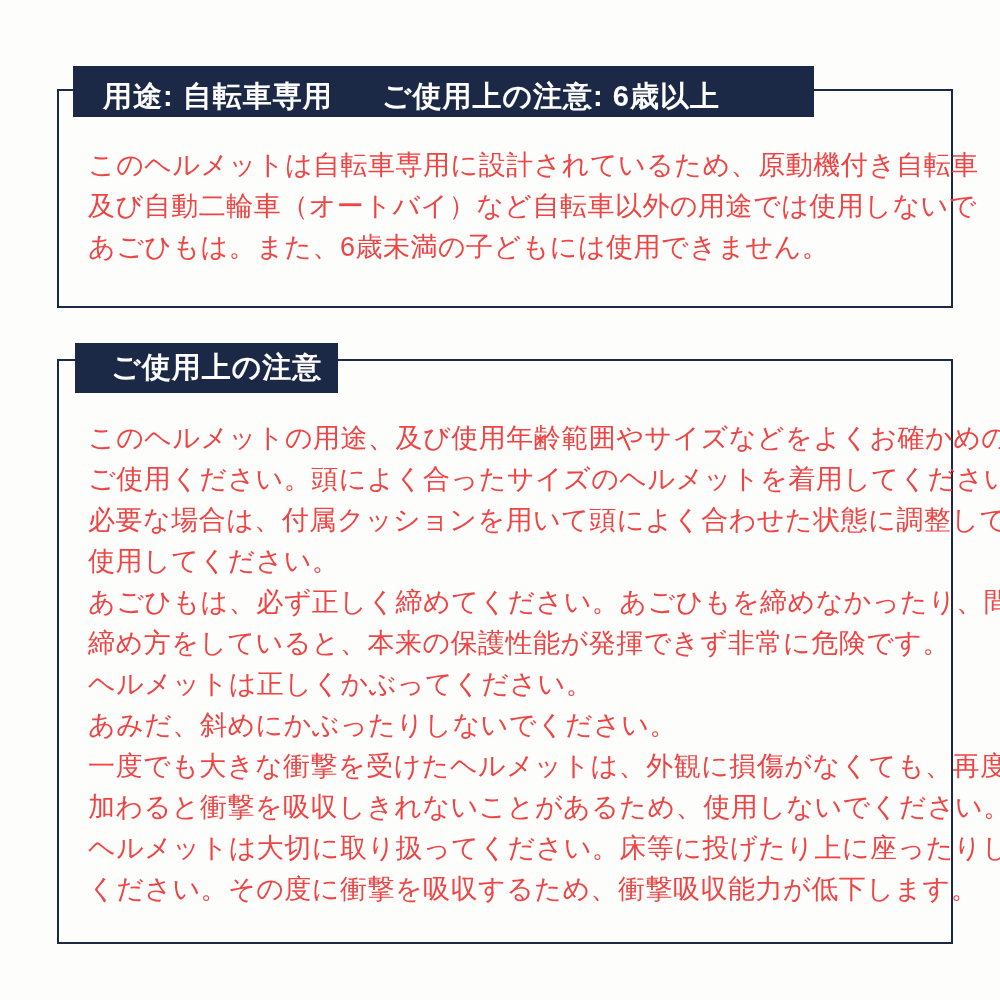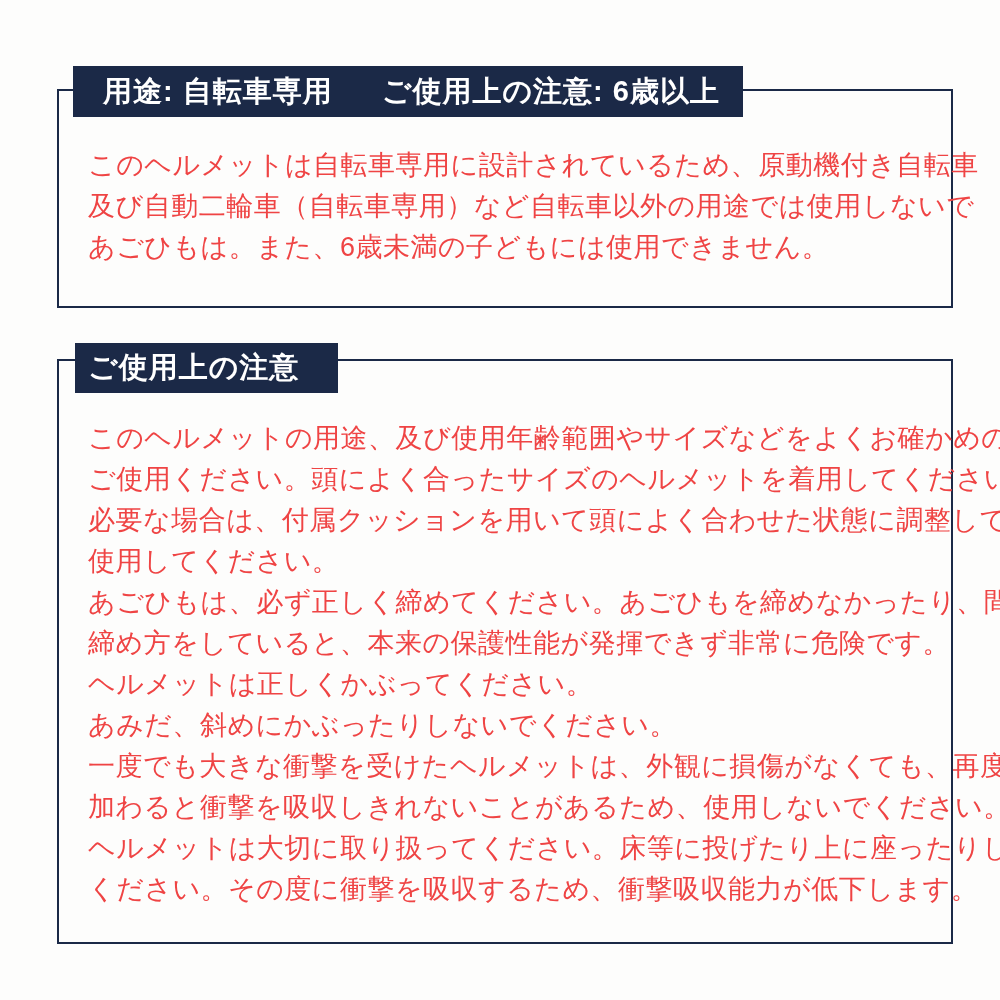--- a/index.html
+++ b/index.html
@@ -28,28 +28,29 @@
     color: #ffffff;
     font-weight: bold;
     font-size: 29px;
     display: flex;
     align-items: center;
     z-index: 2;
     letter-spacing: 1px;
   }
   #usage-header {
     left: 73px; top: 66px;
-    width: 670px; height: 51px;
+    width: 741px; height: 51px;
     padding-left: 30px;
     gap: 49px;
+    align-items: flex-end;
   }
   #caution-header {
     left: 75px; top: 343px;
     width: 263px; height: 50px;
-    padding-left: 13px;
+    padding-left: 36px;
   }
   .body-text {
     position: absolute;
     color: #ef4444;
     font-size: 27px;
     line-height: 41px;
     letter-spacing: 0.5px;
     white-space: pre;
   }
   #usage-body   { left: 88px; top: 145px; width: 840px; }
@@ -59,21 +60,21 @@
 </head>
 <body>
 
 <div class="page">
 
   <div class="header-bar" id="usage-header">
     <span>用途: 自転車専用</span>
     <span>ご使用上の注意: 6歳以上</span>
   </div>
   <div class="section-box" id="usage-box"></div>
-  <div class="body-text" id="usage-body"><div class="text-line">このヘルメットは自転車専用に設計されているため、原動機付き自転車</div><div class="text-line">及び自動二輪車（自転車専用）など自転車以外の用途では使用しないで</div><div class="text-line">あごひもは。また、6歳未満の子どもには使用できません。</div></div>
+  <div class="body-text" id="usage-body"><div class="text-line">このヘルメットは自転車専用に設計されているため、原動機付き自転車</div><div class="text-line">及び自動二輪車（オートバイ）など自転車以外の用途では使用しないで</div><div class="text-line">あごひもは。また、6歳未満の子どもには使用できません。</div></div>
 
   <div class="header-bar" id="caution-header">
     <span>ご使用上の注意</span>
   </div>
   <div class="section-box" id="caution-box"></div>
   <div class="body-text" id="caution-body"><div class="text-line">このヘルメットの用途、及び使用年齢範囲やサイズなどをよくお確かめのうえ</div><div class="text-line">ご使用ください。頭によく合ったサイズのヘルメットを着用してください。</div><div class="text-line">必要な場合は、付属クッションを用いて頭によく合わせた状態に調整してから</div><div class="text-line">使用してください。</div><div class="text-line">あごひもは、必ず正しく締めてください。あごひもを締めなかったり、間違った</div><div class="text-line">締め方をしていると、本来の保護性能が発揮できず非常に危険です。</div><div class="text-line">ヘルメットは正しくかぶってください。</div><div class="text-line">あみだ、斜めにかぶったりしないでください。</div><div class="text-line">一度でも大きな衝撃を受けたヘルメットは、外観に損傷がなくても、再度衝撃が</div><div class="text-line">加わると衝撃を吸収しきれないことがあるため、使用しないでください。</div><div class="text-line">ヘルメットは大切に取り扱ってください。床等に投げたり上に座ったりしないで</div><div class="text-line">ください。その度に衝撃を吸収するため、衝撃吸収能力が低下します。</div></div>
 
 </div>
 
 </body></html>

